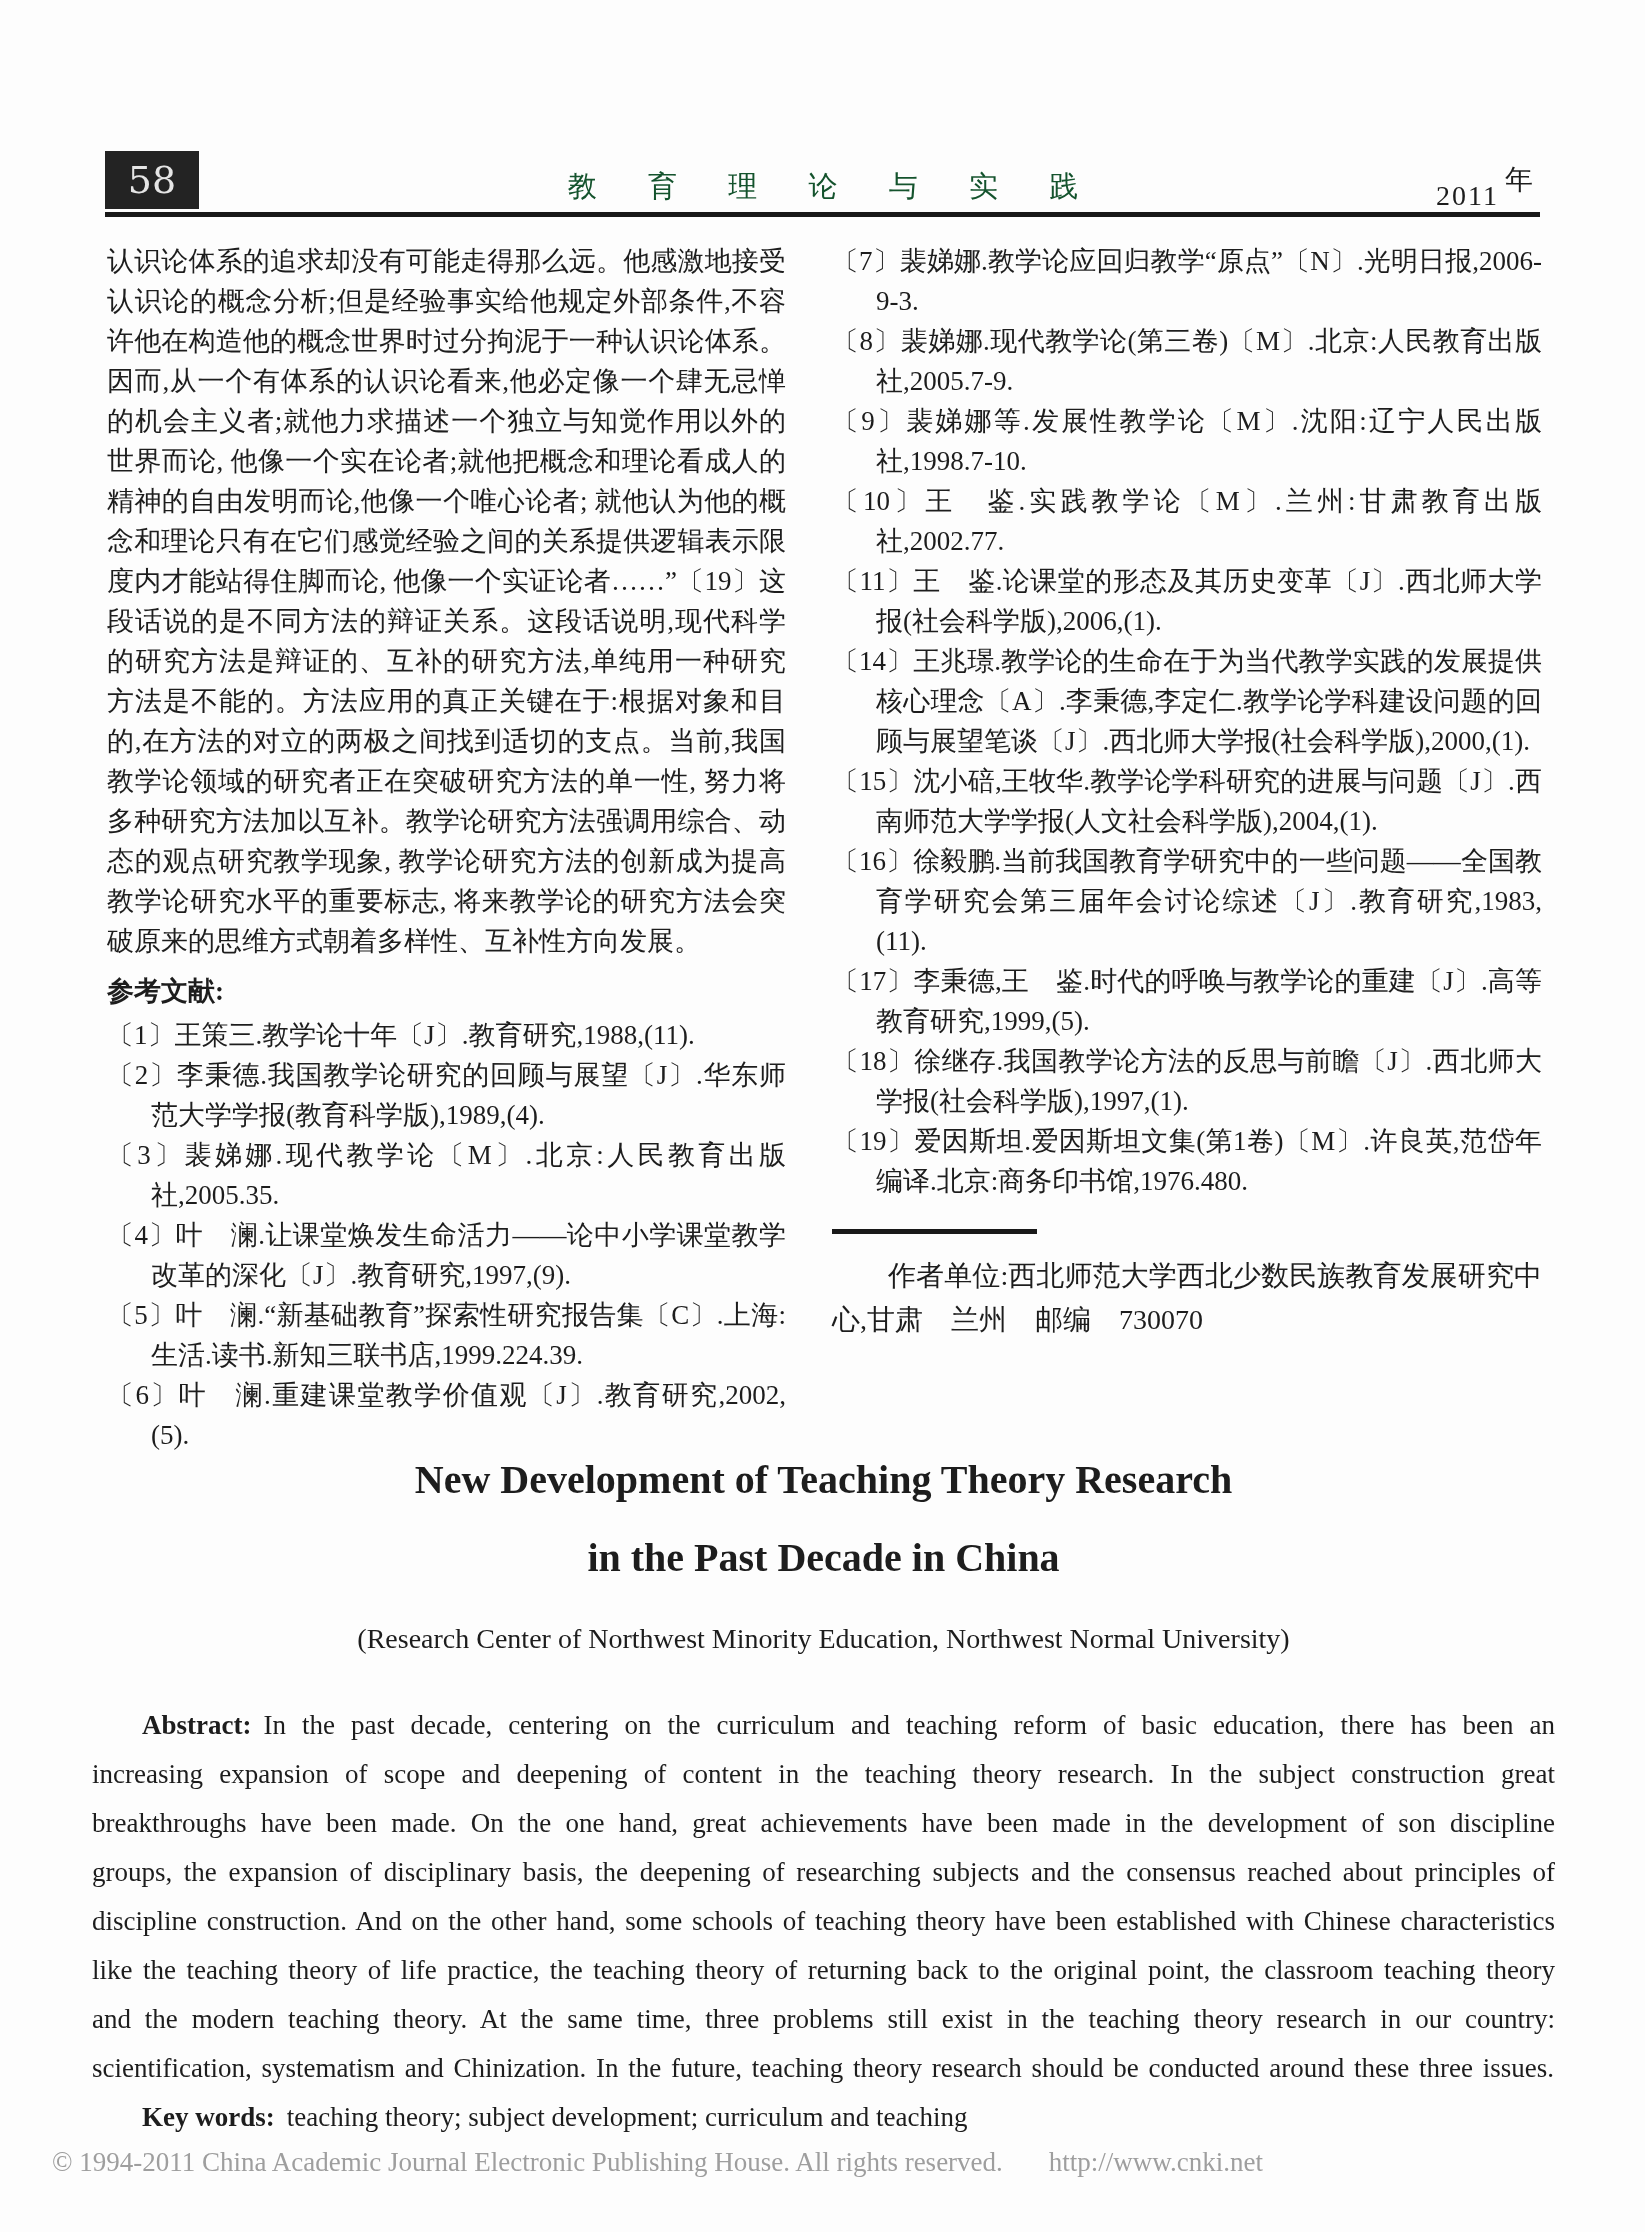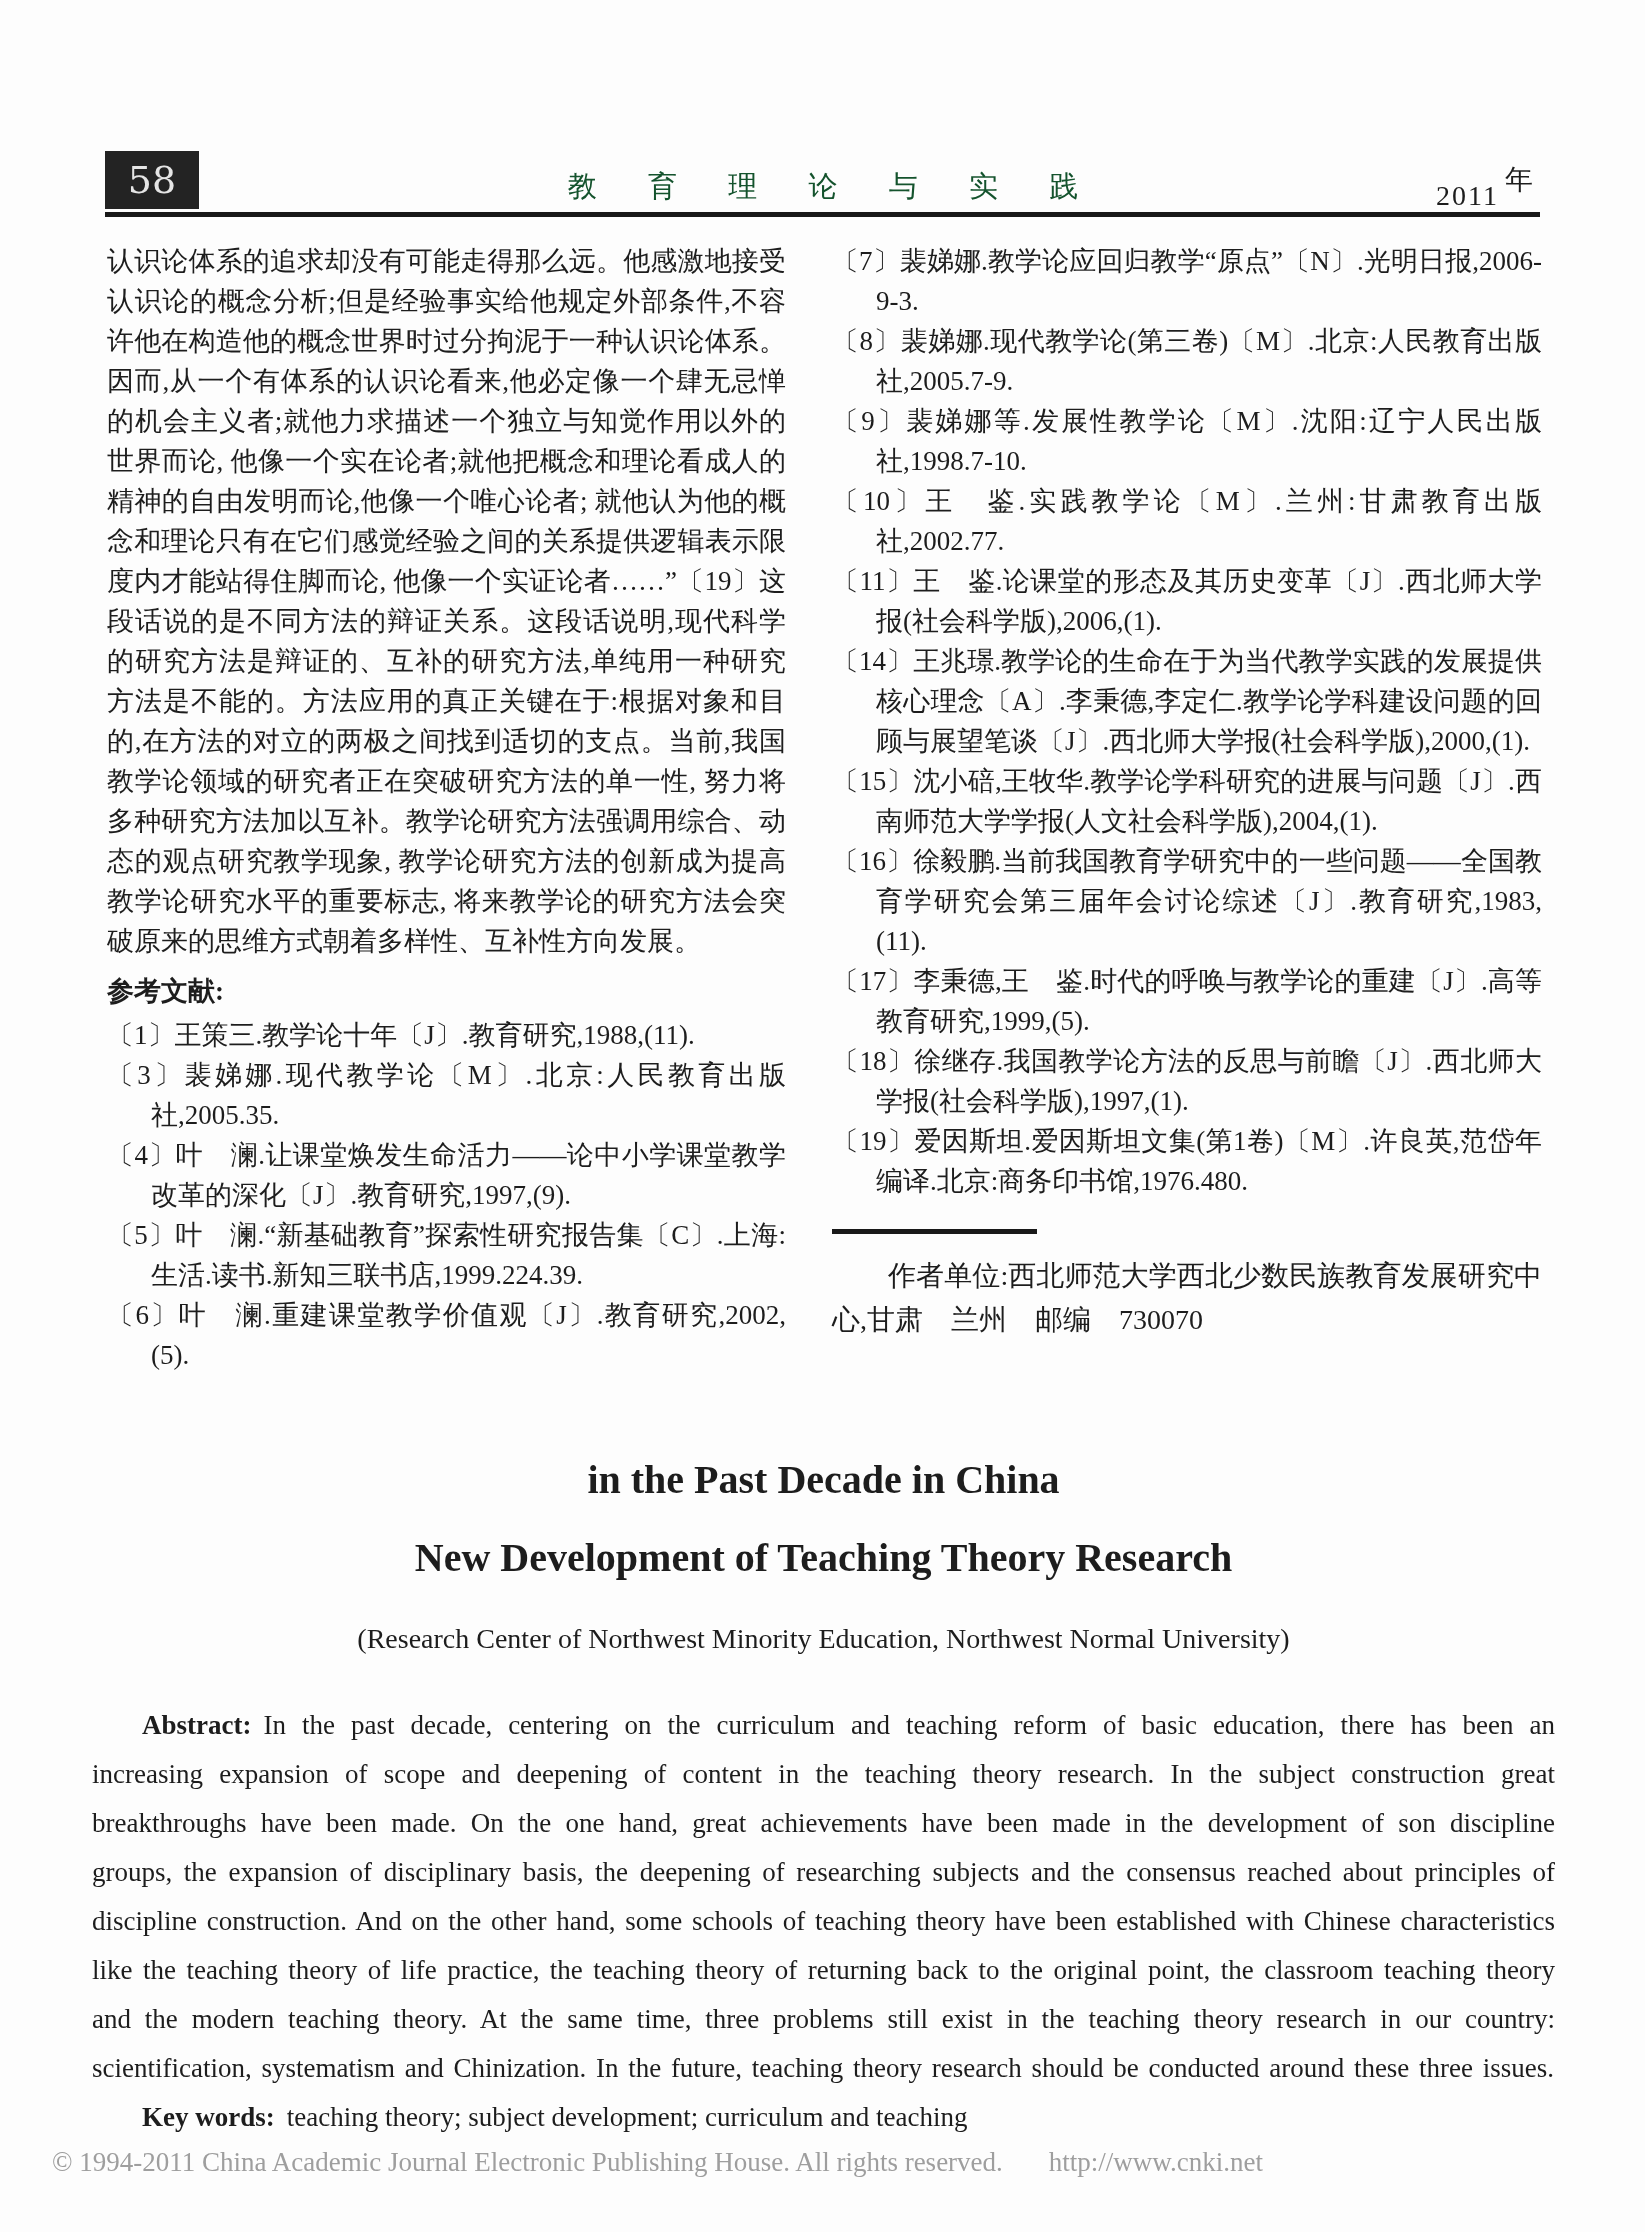--- a/index.html
+++ b/index.html
@@ -61,20 +61,21 @@
     <span class="year-value">2011</span><span class="year-suffix">年</span>
   </div>
   <div class="header-rule"></div>
 
   <div class="columns">
     <div class="col-left">
       <p class="body-text">认识论体系的追求却没有可能走得那么远。他感激地接受认识论的概念分析;但是经验事实给他规定外部条件,不容许他在构造他的概念世界时过分拘泥于一种认识论体系。因而,从一个有体系的认识论看来,他必定像一个肆无忌惮的机会主义者;就他力求描述一个独立与知觉作用以外的世界而论, 他像一个实在论者;就他把概念和理论看成人的精神的自由发明而论,他像一个唯心论者; 就他认为他的概念和理论只有在它们感觉经验之间的关系提供逻辑表示限度内才能站得住脚而论, 他像一个实证论者……”〔19〕这段话说的是不同方法的辩证关系。这段话说明,现代科学的研究方法是辩证的、互补的研究方法,单纯用一种研究方法是不能的。方法应用的真正关键在于:根据对象和目的,在方法的对立的两极之间找到适切的支点。当前,我国教学论领域的研究者正在突破研究方法的单一性, 努力将多种研究方法加以互补。教学论研究方法强调用综合、动态的观点研究教学现象, 教学论研究方法的创新成为提高教学论研究水平的重要标志, 将来教学论的研究方法会突破原来的思维方式朝着多样性、互补性方向发展。</p>
       <div class="refs-heading">参考文献:</div>
       <div class="ref-list">
           <div class="ref-item">〔1〕王策三.教学论十年〔J〕.教育研究,1988,(11).</div>
+          <div class="ref-item">〔2〕李秉德.我国教学论研究的回顾与展望〔J〕.华东师范大学学报(教育科学版),1989,(4).</div>
           <div class="ref-item">〔3〕裴娣娜.现代教学论〔M〕.北京:人民教育出版社,2005.35.</div>
           <div class="ref-item">〔4〕叶　澜.让课堂焕发生命活力——论中小学课堂教学改革的深化〔J〕.教育研究,1997,(9).</div>
           <div class="ref-item">〔5〕叶　澜.“新基础教育”探索性研究报告集〔C〕.上海:生活.读书.新知三联书店,1999.224.39.</div>
           <div class="ref-item">〔6〕叶　澜.重建课堂教学价值观〔J〕.教育研究,2002,(5).</div>
         </div>
     </div>
     <div class="col-right">
       <div class="ref-list">
           <div class="ref-item">〔7〕裴娣娜.教学论应回归教学“原点”〔N〕.光明日报,2006-9-3.</div>
           <div class="ref-item">〔8〕裴娣娜.现代教学论(第三卷)〔M〕.北京:人民教育出版社,2005.7-9.</div>
@@ -87,22 +88,22 @@
           <div class="ref-item">〔17〕李秉德,王　鉴.时代的呼唤与教学论的重建〔J〕.高等教育研究,1999,(5).</div>
           <div class="ref-item">〔18〕徐继存.我国教学论方法的反思与前瞻〔J〕.西北师大学报(社会科学版),1997,(1).</div>
           <div class="ref-item">〔19〕爱因斯坦.爱因斯坦文集(第1卷)〔M〕.许良英,范岱年编译.北京:商务印书馆,1976.480.</div>
         </div>
       <div class="author-rule"></div>
       <p class="author-note">作者单位:西北师范大学西北少数民族教育发展研究中心,甘肃　兰州　邮编　730070</p>
     </div>
   </div>
 
   <div class="english">
+    <div class="en-title-line">New Development of Teaching Theory Research</div>
     <div class="en-title-line">in the Past Decade in China</div>
-    <div class="en-title-line">New Development of Teaching Theory Research</div>
     <div class="en-affil">(Research Center of Northwest Minority Education, Northwest Normal University)</div>
     <p class="abstract"><span class="bold-label">Abstract:</span><span>In the past decade, centering on the curriculum and teaching reform of basic education, there has been an increasing expansion of scope and deepening of content in the teaching theory research. In the subject construction great breakthroughs have been made. On the one hand, great achievements have been made in the development of son discipline groups, the expansion of disciplinary basis, the deepening of researching subjects and the consensus reached about principles of discipline construction. And on the other hand, some schools of teaching theory have been established with Chinese characteristics like the teaching theory of life practice, the teaching theory of returning back to the original point, the classroom teaching theory and the modern teaching theory. At the same time, three problems still exist in the teaching theory research in our country: scientification, systematism and Chinization. In the future, teaching theory research should be conducted around these three issues.</span></p>
     <p class="kw-line"><span class="bold-label">Key words:</span><span>teaching theory; subject development; curriculum and teaching</span></p>
   </div>
 
   <div class="footer">
     <span>© 1994-2011 China Academic Journal Electronic Publishing House. All rights reserved.</span><span class="url">http://www.cnki.net</span>
   </div>
 
 </div>

